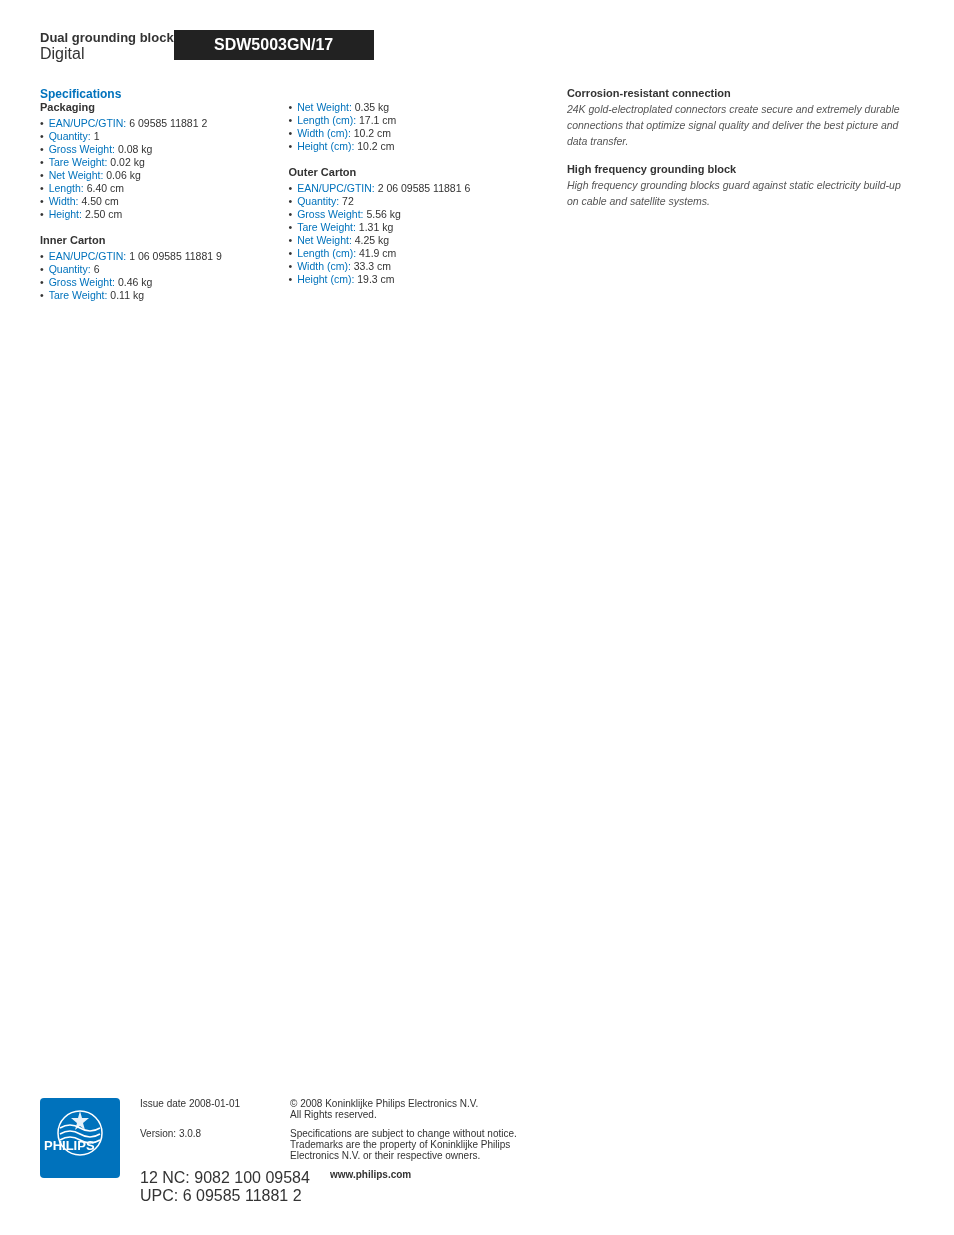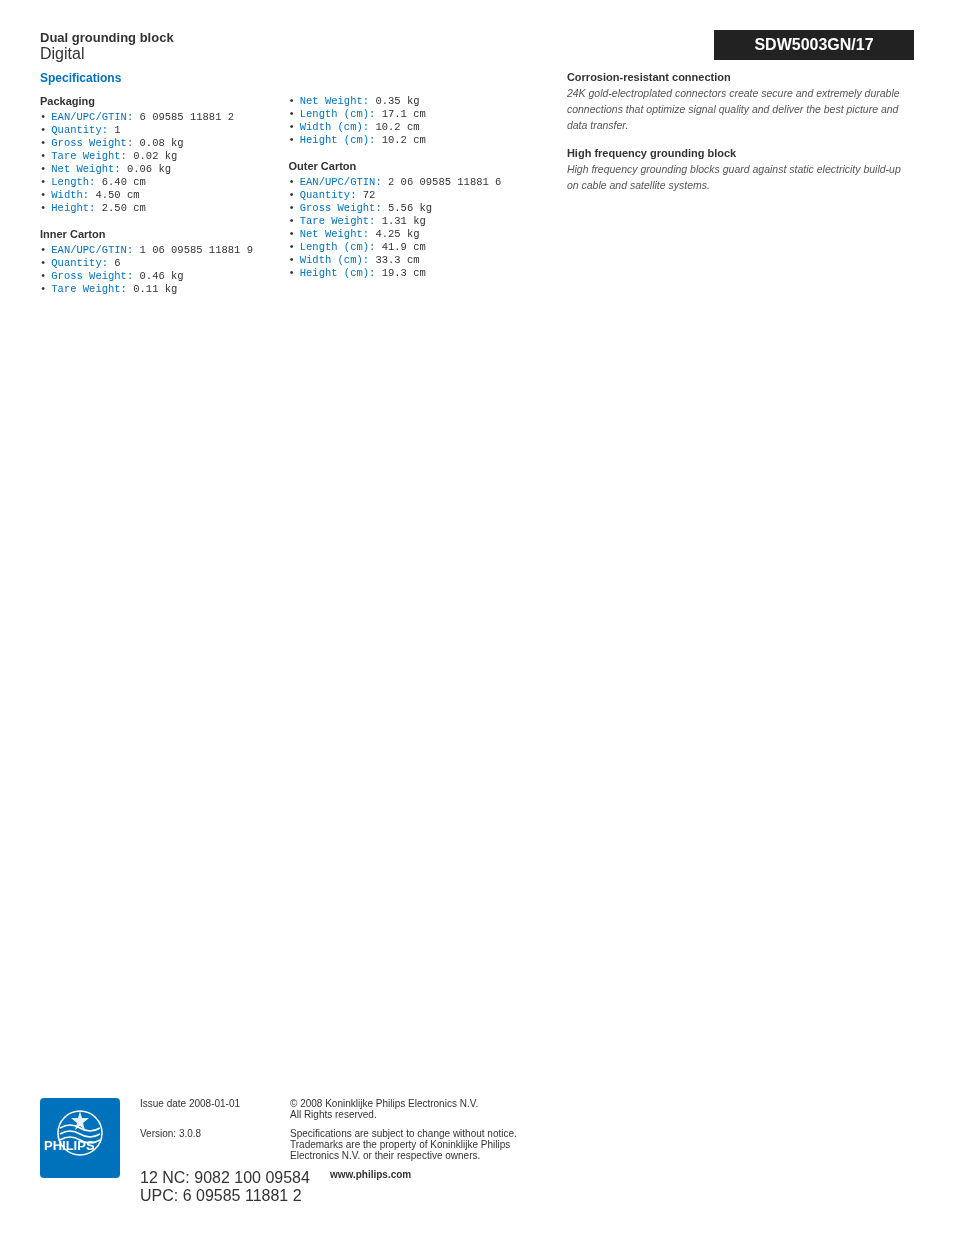--- a/index.html
+++ b/index.html
@@ -15,23 +15,22 @@
     .page {
       width: 954px;
       min-height: 1235px;
       padding: 30px 40px;
       position: relative;
     }
 
     
     .header-section {
       display: flex;
-      justify-content: space-between;
       align-items: flex-start;
-      margin-bottom: 8px;
+      margin-bottom: 24px;
     }
     .product-title-block {}
     .product-title {
       font-size: 13px;
       font-weight: bold;
       color: #333;
     }
     .product-subtitle {
       font-size: 16px;
       color: #333;
@@ -59,21 +58,20 @@
       width: 42%;
       padding-left: 20px;
       border-left: none;
     }
 
     
     .section-title {
       color: #0072bc;
       font-size: 12px;
       font-weight: bold;
-      margin-bottom: 10px;
       border-bottom: none;
     }
 
     
     .specs-columns {
       display: flex;
       gap: 20px;
     }
     .specs-col {
       flex: 1;
@@ -84,21 +82,20 @@
     }
     .spec-group-title {
       font-size: 11px;
       font-weight: bold;
       color: #333;
       margin-bottom: 4px;
     }
     .spec-list {
       list-style: none;
       padding: 0;
-      font-family: Liberation Mono, monospace;
     }
     .spec-list li {
       font-size: 10.5px;
       color: #333;
       margin-bottom: 1px;
       display: flex;
       align-items: flex-start;
     }
     .spec-list li::before {
       content: "•";

